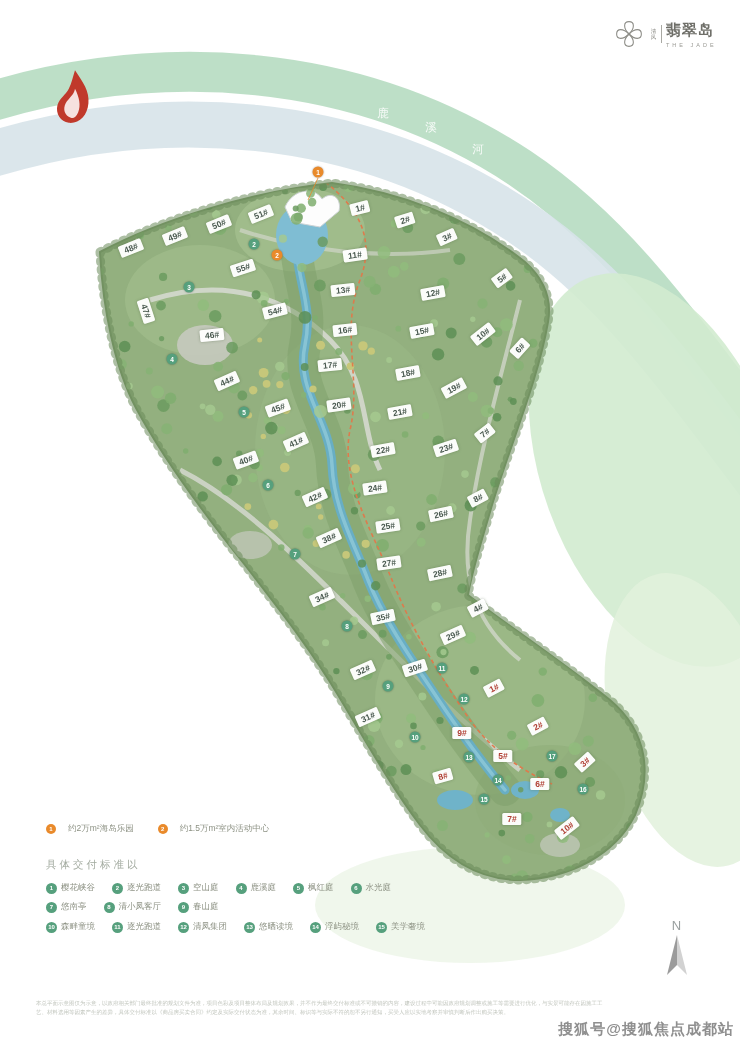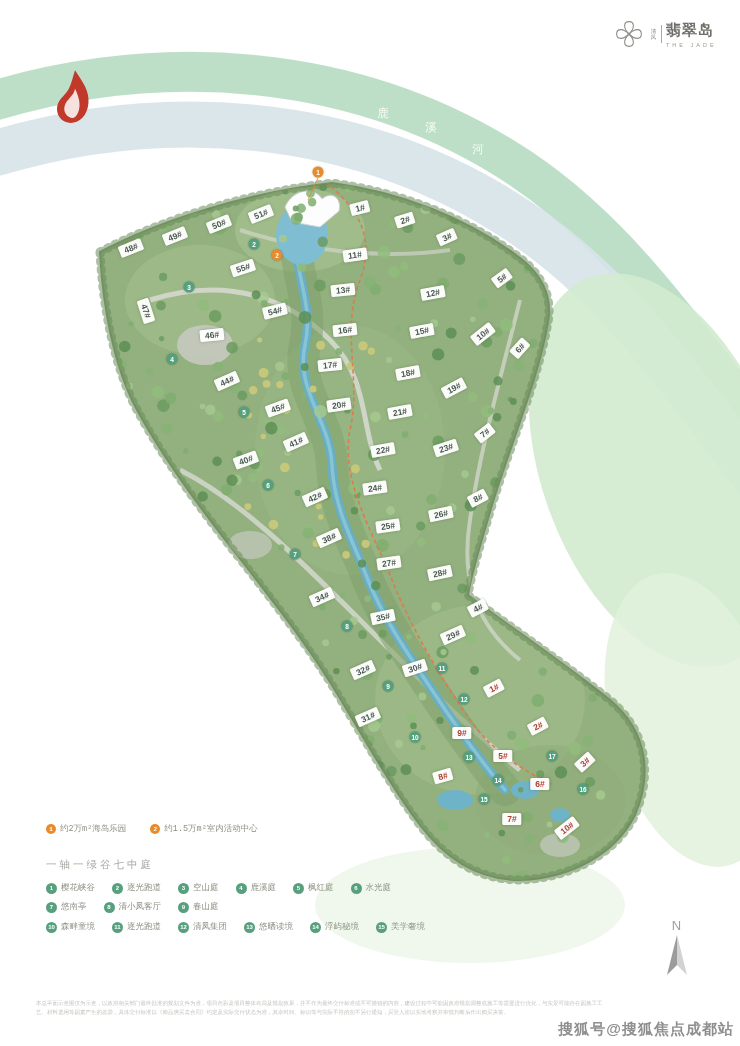--- a/index.html
+++ b/index.html
@@ -34,21 +34,21 @@
   .bldg.dark{color:#4a5a50;}
   .bldg.red{color:#b03f34;}
   .mk{position:absolute;transform:translate(-50%,-50%);width:11px;height:11px;border-radius:50%;
       display:flex;align-items:center;justify-content:center;color:#fff;font-size:6.5px;font-weight:bold;
       box-shadow:0 0 2px rgba(0,0,0,.35);}
   .mk.orange{background:#e98a2b;}
   .mk.green{background:#56a07d;}
 
   
   .amenity{position:absolute;left:46px;top:823px;display:flex;gap:24px;align-items:center;}
-  .amenity .item{display:flex;align-items:center;gap:4px;font-family:Liberation Mono, monospace;}
+  .amenity .item{display:flex;align-items:center;gap:12px;}
   .amenity .dot{width:10px;height:10px;border-radius:50%;background:#e98a2b;color:#fff;font-size:6px;
                 font-weight:bold;display:flex;align-items:center;justify-content:center;}
   .amenity .lbl{font-size:8.5px;color:#8d9284;}
 
   .legend-sec{position:absolute;left:46px;}
   #section-0{top:858px;}
   #section-1{top:921px;}
   .sec-title{font-size:10.5px;color:#a2aa9f;letter-spacing:3px;margin-bottom:10px;}
   .sec-row{display:flex;gap:17px;margin-bottom:7px;align-items:flex-start;}
   .sec-item{display:flex;align-items:center;gap:4px;}
@@ -576,21 +576,21 @@
         <span class="dot">1</span>
         <span class="lbl">约2万m²海岛乐园</span>
       </div>
       <div class="item">
         <span class="dot">2</span>
         <span class="lbl">约1.5万m²室内活动中心</span>
       </div>
     </div>
 
   <div class="legend-sec" id="section-0">
-      <div class="sec-title">一轴一绿谷七中庭</div>
+      <div class="sec-title">具体交付标准以</div>
       <div class="sec-row">
         <div class="sec-item">
           <span class="num">1</span>
           <span class="lbl">樱花峡谷</span>
         </div>
         <div class="sec-item">
           <span class="num">2</span>
           <span class="lbl">逐光跑道</span>
         </div>
         <div class="sec-item">

